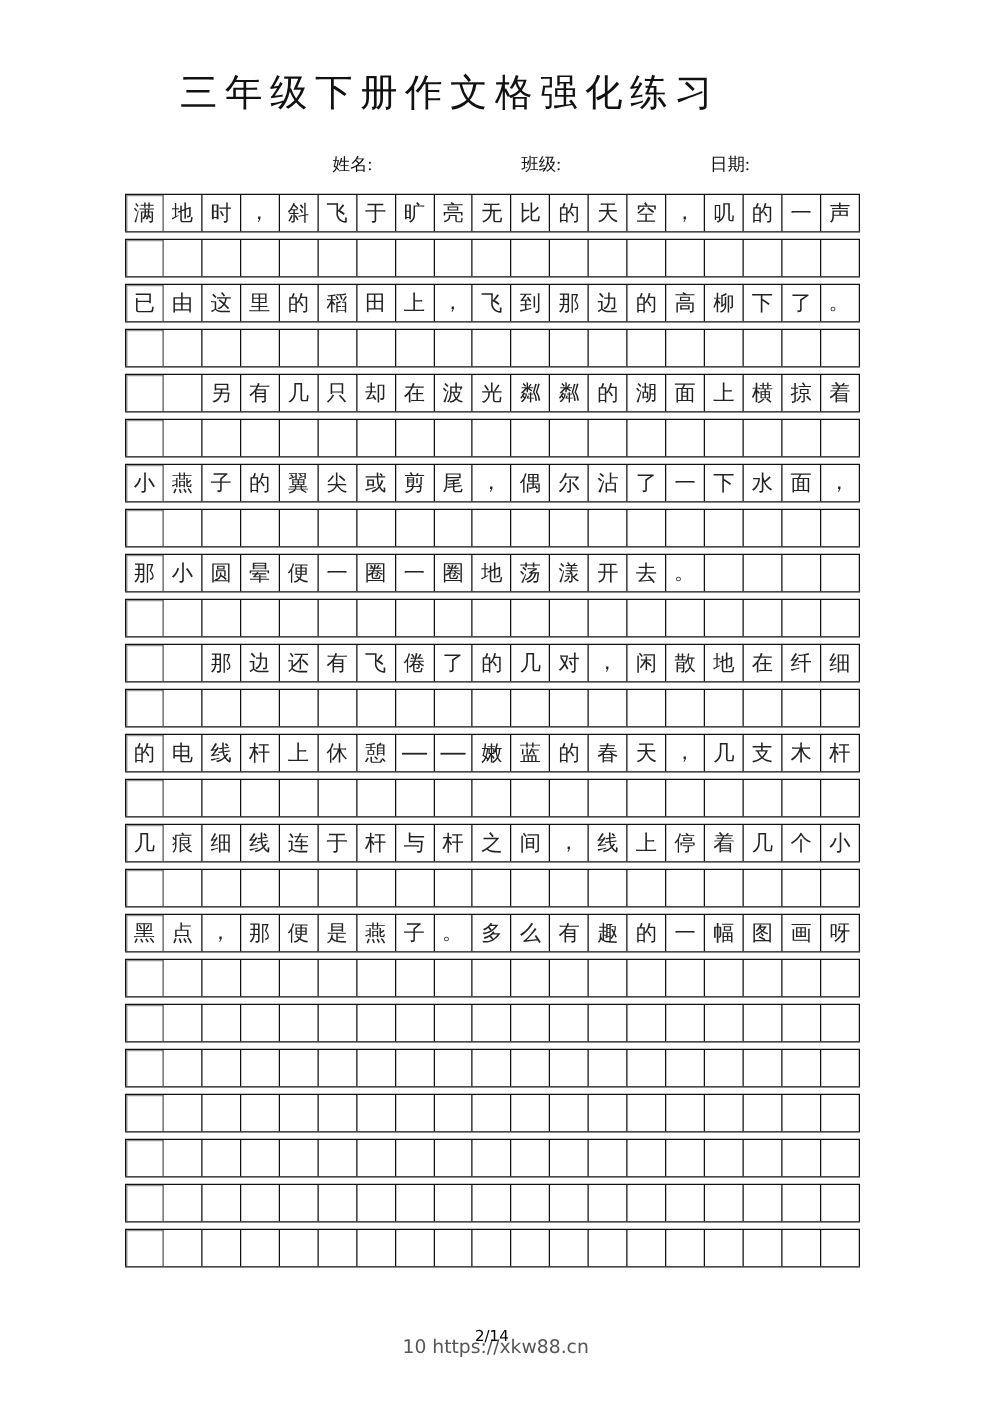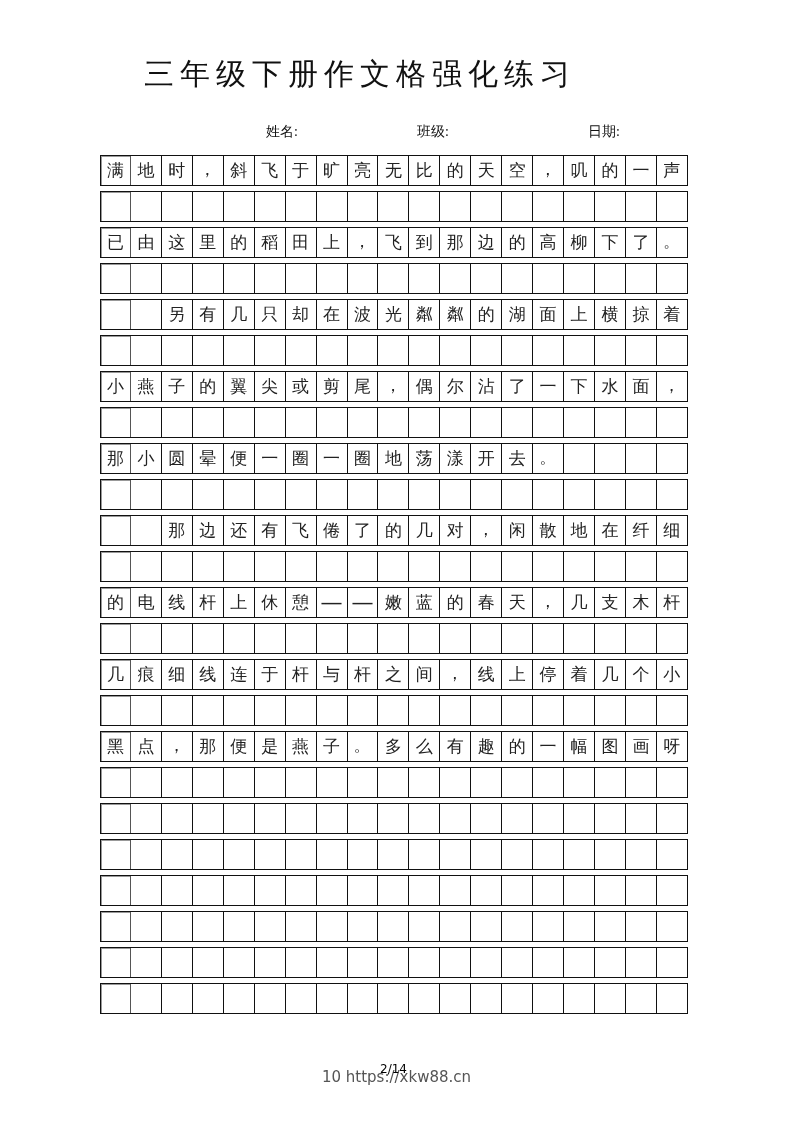--- a/index.html
+++ b/index.html
@@ -21,21 +21,21 @@
             font-family: "DejaVu Sans", "Liberation Sans", sans-serif; font-size: 15px; color: #555; }
   .footer .pg { position: absolute; top: -6px; left: 380px; font-size: 12px; color: #000000; }
 </style>
 </head>
 <body>
 
 <div class="title">三年级下册作文格强化练习</div>
 
 <div class="info" style="left:266px;">姓名:</div>
 <div class="info" style="left:417px;text-align:right;">班级:</div>
-<div class="info" style="left:588px;">日期:</div>
+<div class="info" style="left:568px;">日期:</div>
 
 <div class="grid" id="grid">
     <div class="row">
       <div class="cell">满</div>
       <div class="cell">地</div>
       <div class="cell">时</div>
       <div class="cell punct">，</div>
       <div class="cell">斜</div>
       <div class="cell">飞</div>
       <div class="cell">于</div>

